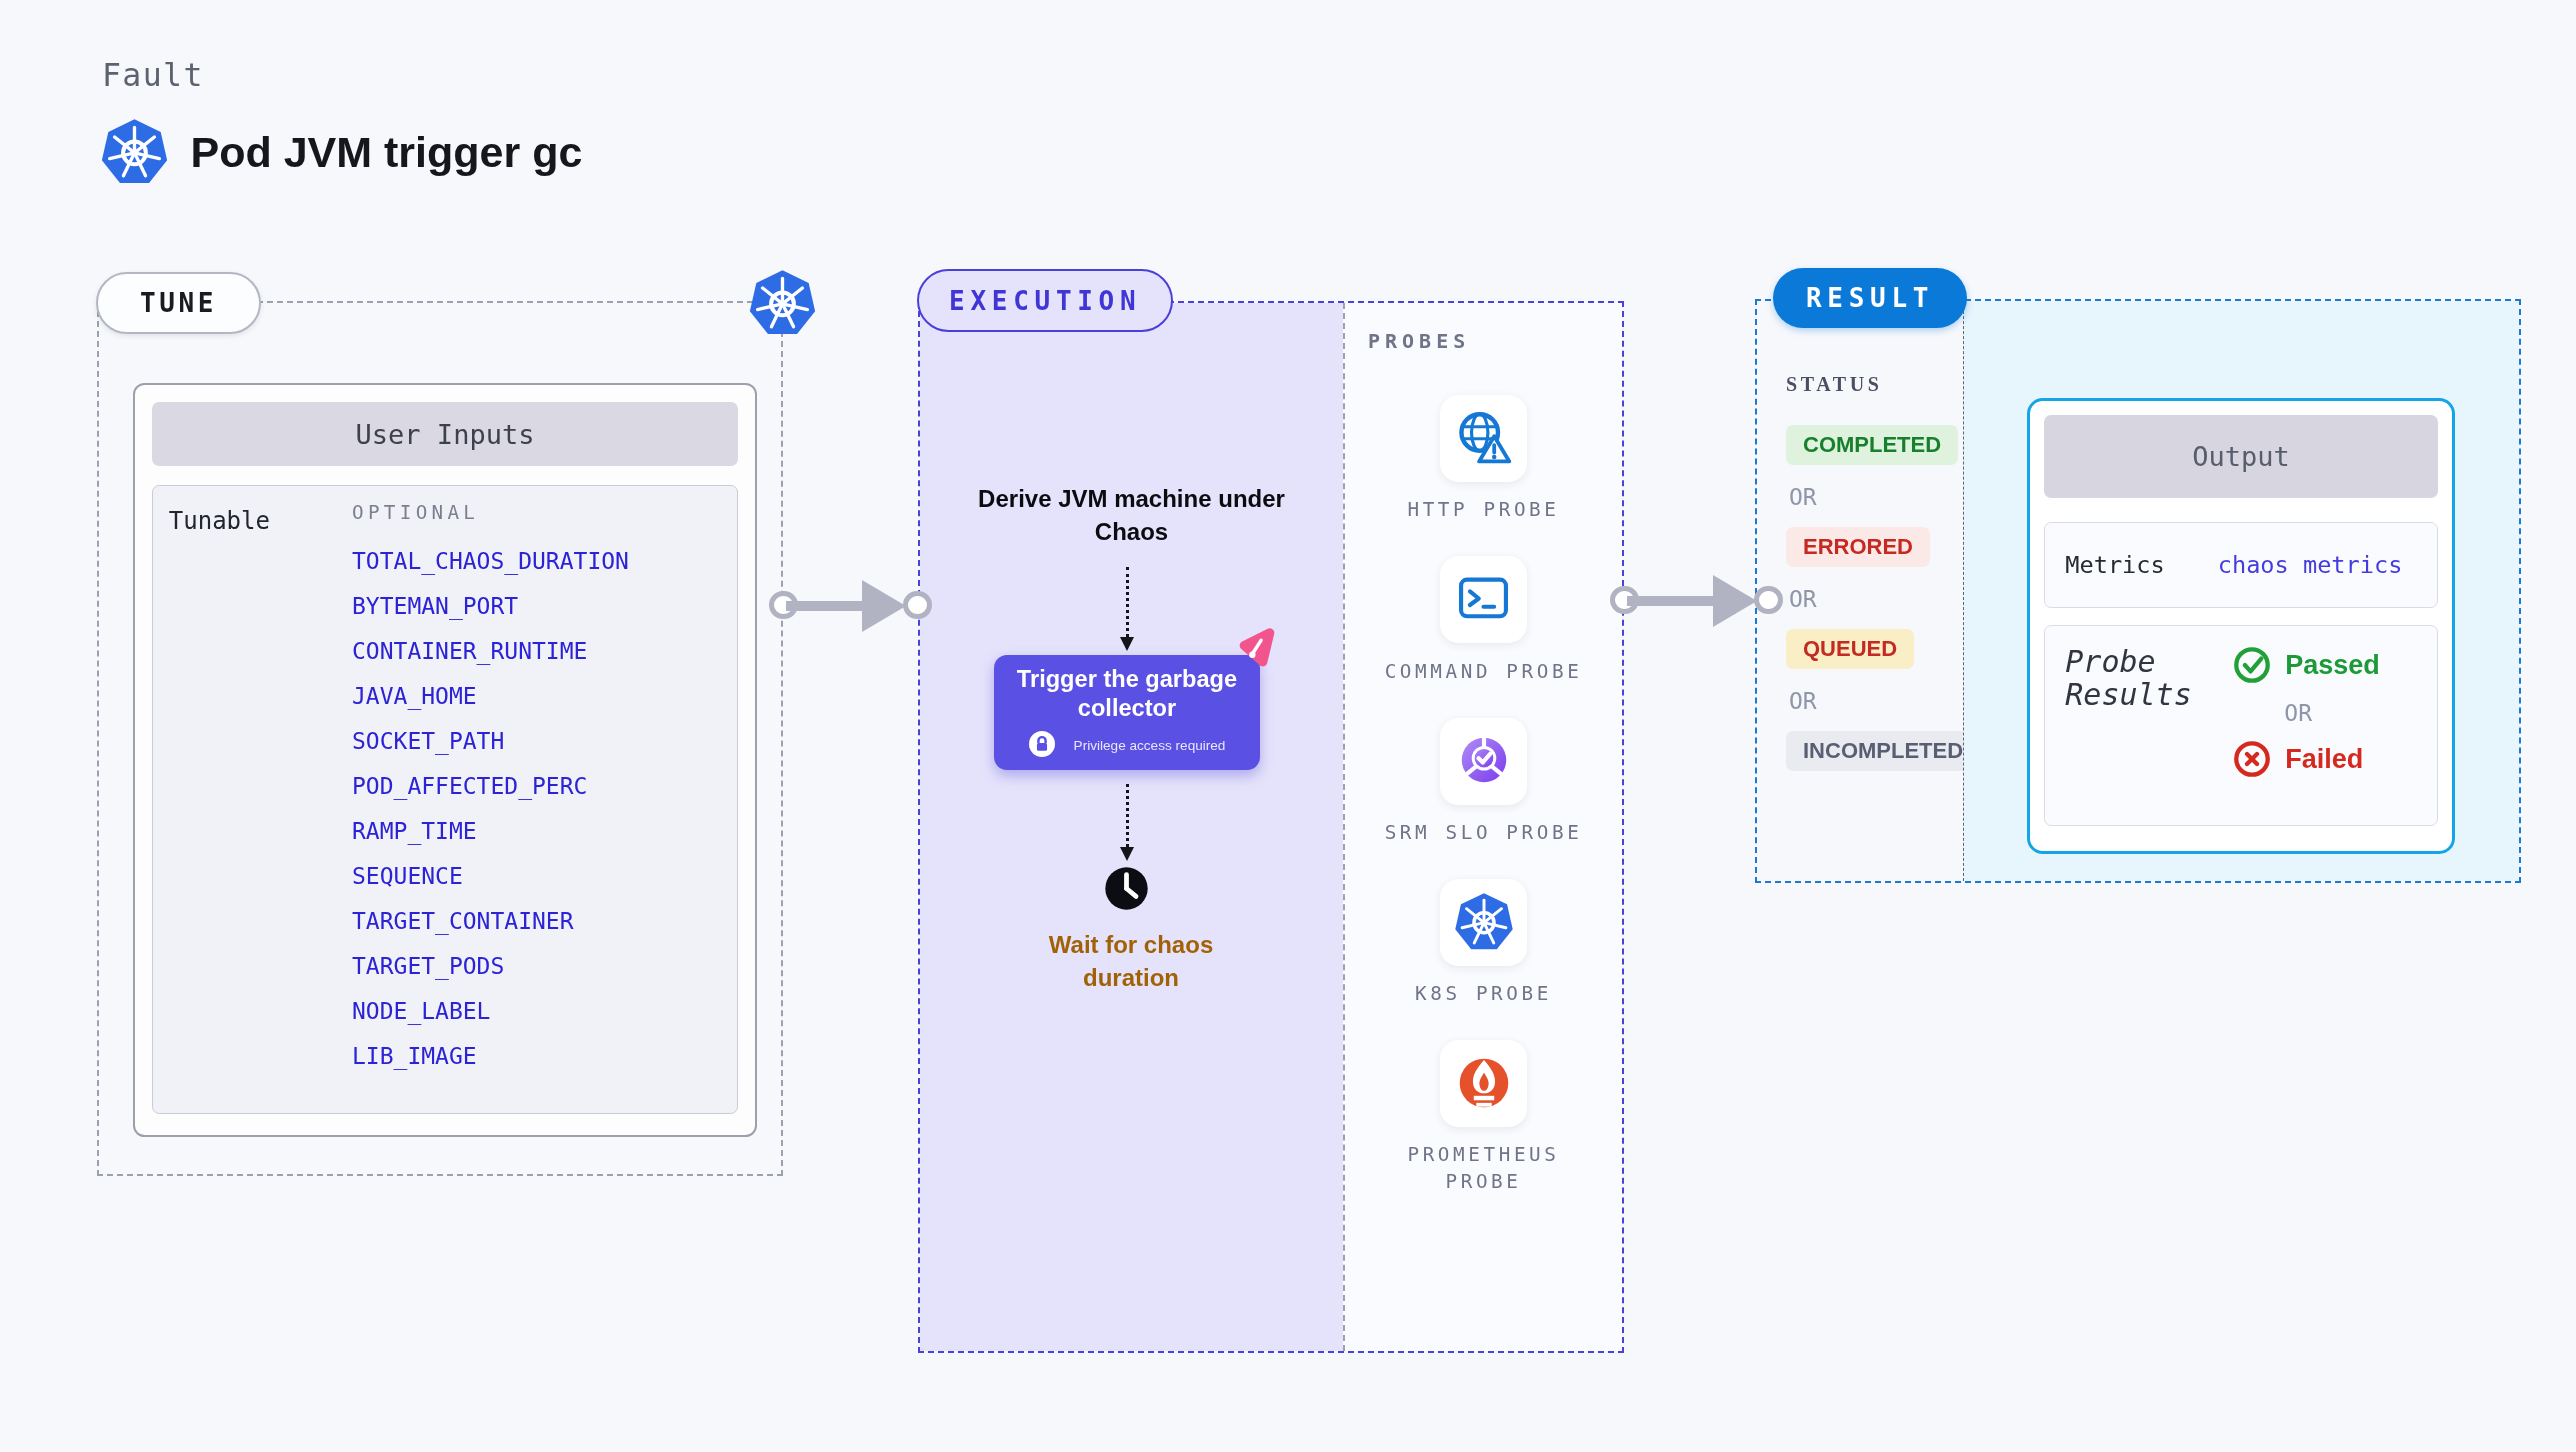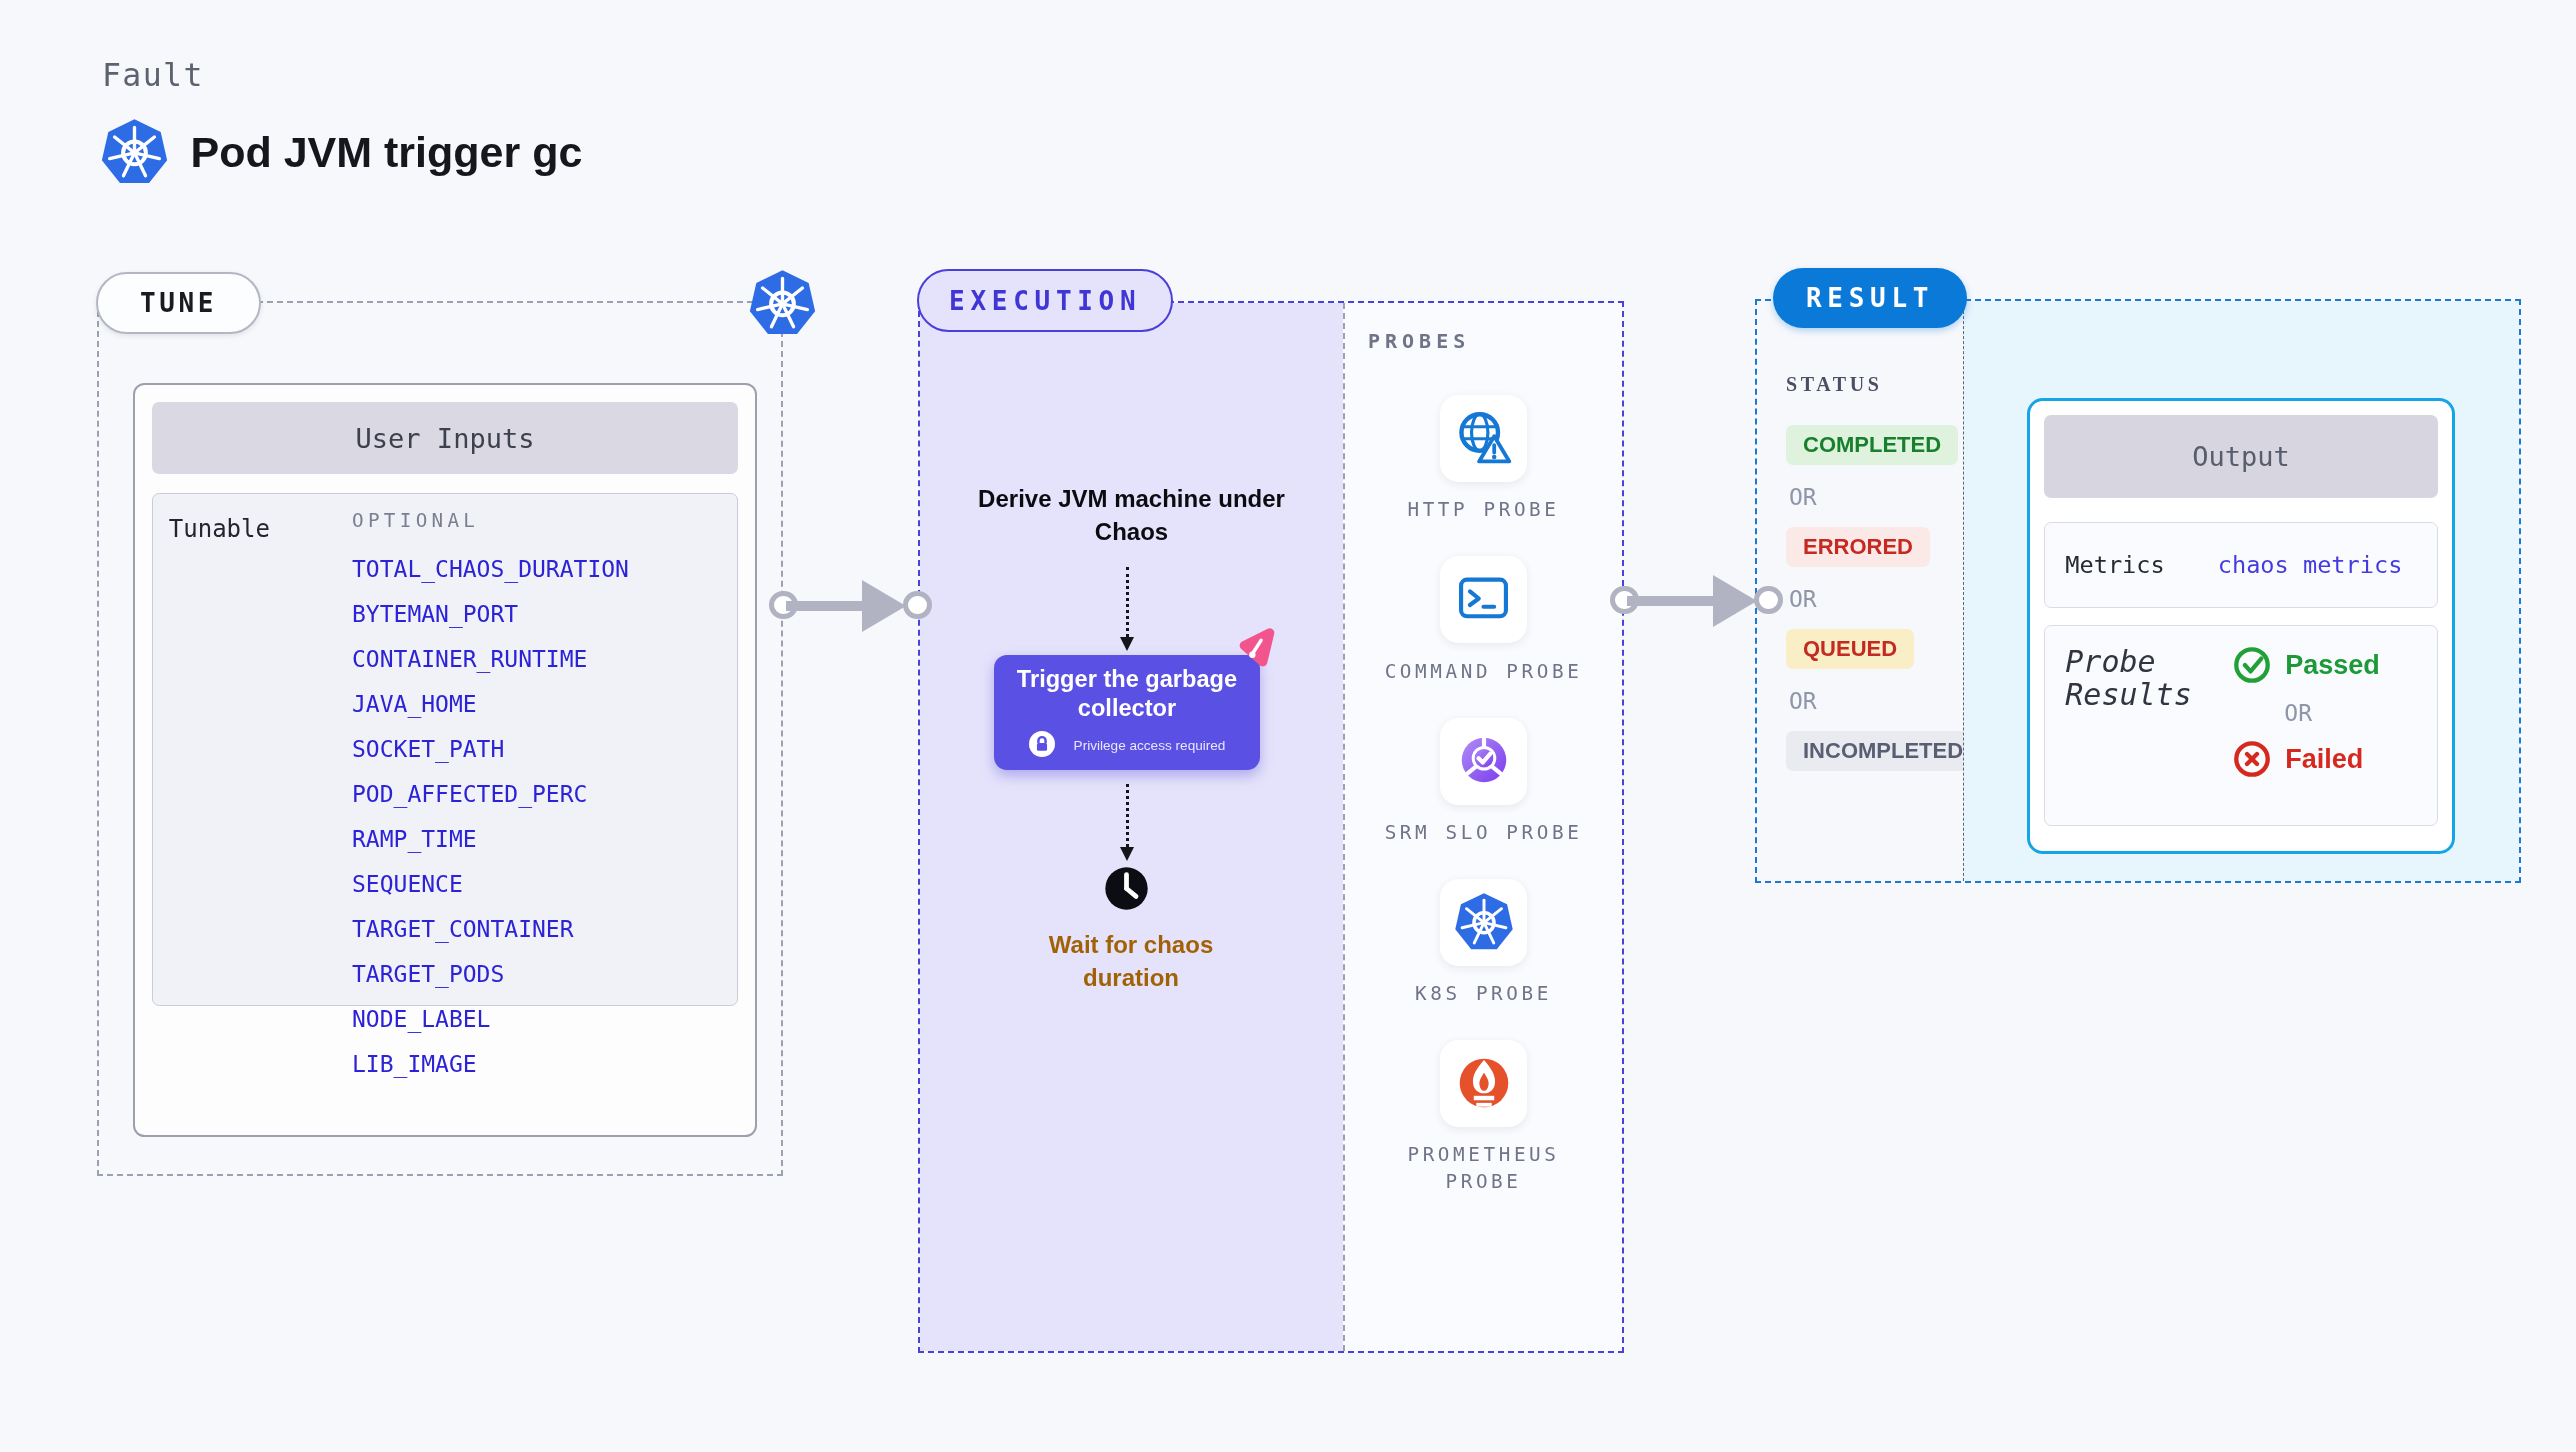--- a/index.html
+++ b/index.html
@@ -39,26 +39,26 @@
     background: #fcfdff; border: 2.1px solid #b3b7c3; color: #191b20; letter-spacing: 3.6px;
     box-shadow: 0 2.1px 5.7px rgba(40,45,60,.10);
   }
   .tune-k8s-corner { position: absolute; right: -36px; top: -34px; z-index: 4; }
 
   .user-inputs-card {
     position: absolute; left: 34px; top: 80px; width: 624px; height: 754px;
     background: #fdfdfe; border: 2.1px solid #9aa0ac; border-radius: 11.5px; padding: 17px;
   }
   .ui-header {
-    height: 72px; background: #d9d8e3; border-radius: 7.2px;
+    height: 64px; background: #d9d8e3; border-radius: 7.2px;
     display: flex; align-items: center; justify-content: center;
     font-size: 27px; color: #3c414d;
   }
   .ui-body {
-    position: relative; margin-top: 18.6px; height: 513px;
+    position: relative; margin-top: 18.6px; height: 629px;
     background: #f1f2f8; border: 1.4px solid #c8ccd6; border-radius: 7.2px;
   }
   .tunable-label { position: absolute; left: 15.8px; top: 21.5px; font-size: 24px; color: #22252d; }
   .param-col { position: absolute; left: 199px; top: 15.8px; }
   .optional-header { font-size: 19.3px; letter-spacing: 4.3px; color: #7b8090; margin-bottom: 21.5px; }
   .param-link {
     font-size: 23px; color: #2c23d6; line-height: 30px; margin-bottom: 15px;
     cursor: pointer; white-space: nowrap;
   }
 

